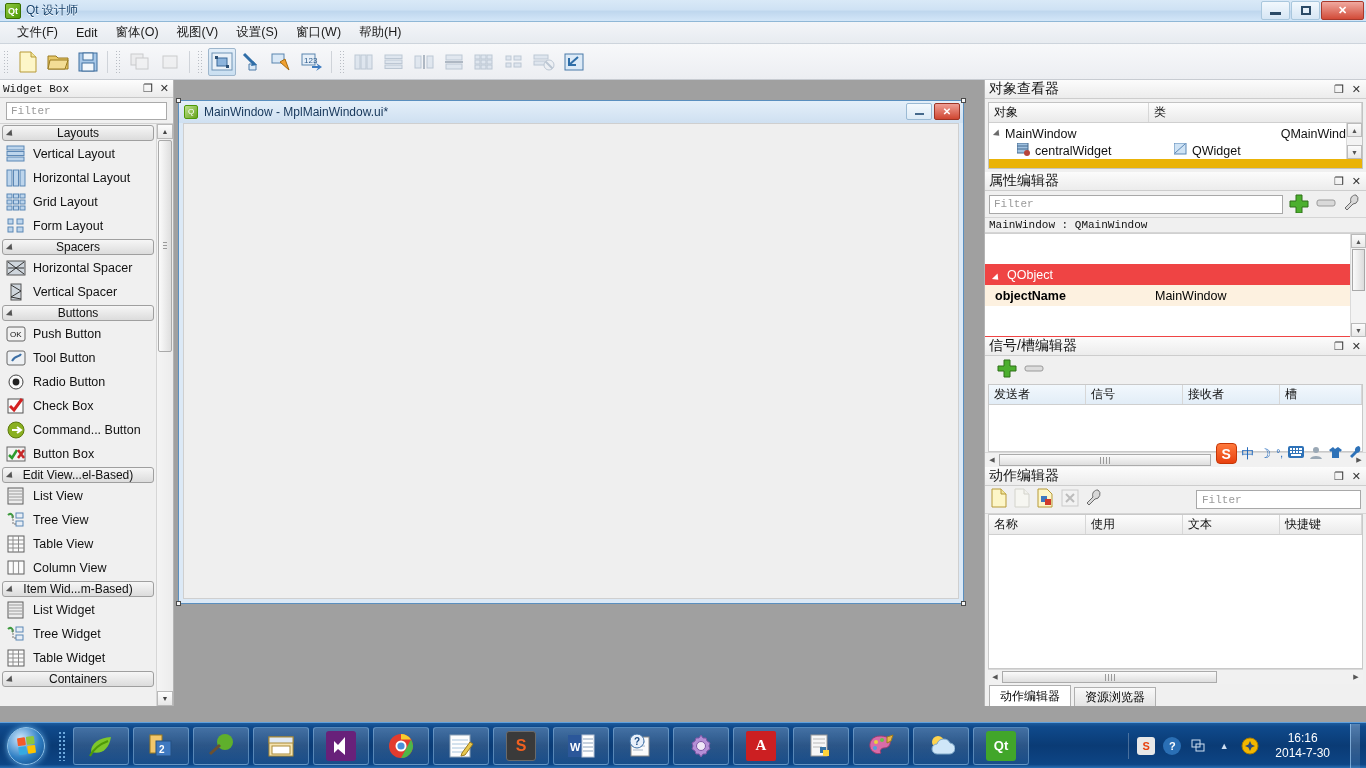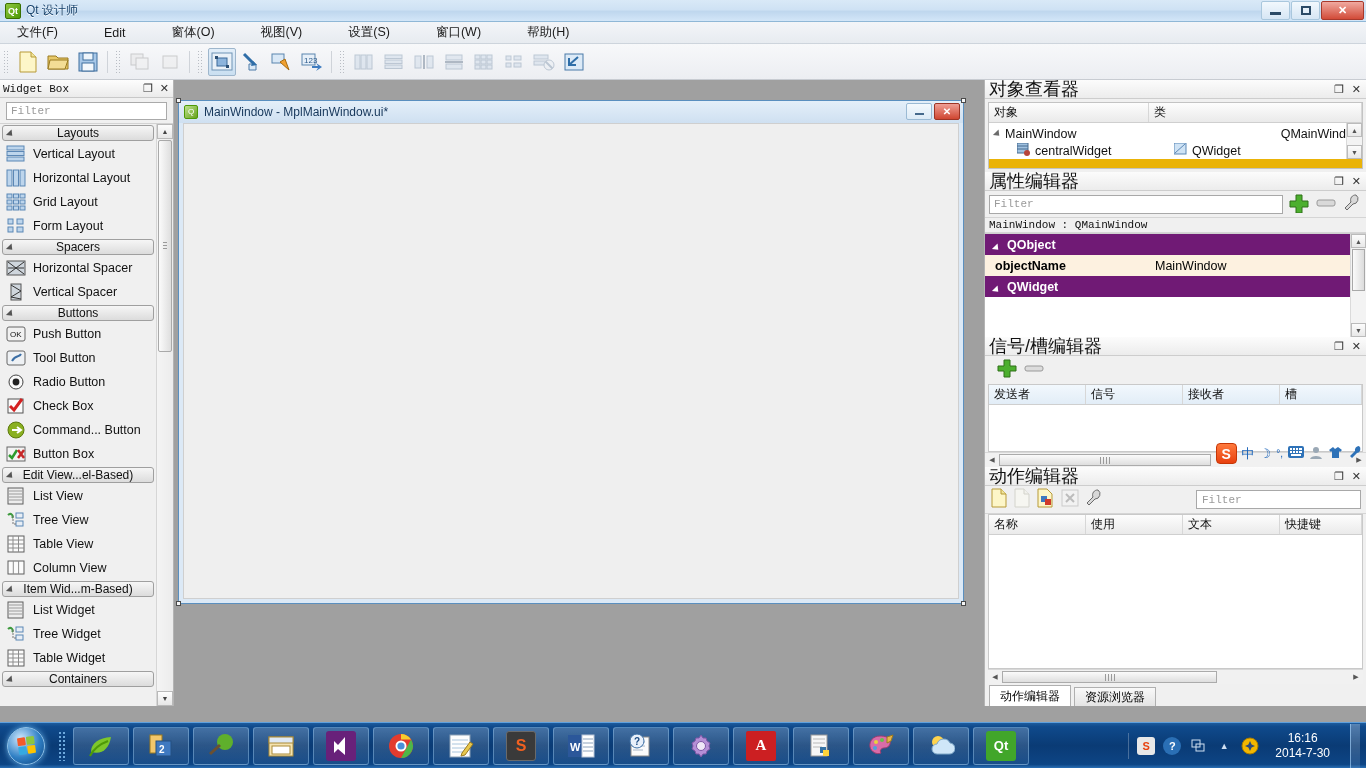--- a/index.html
+++ b/index.html
@@ -38,21 +38,21 @@
     border:1px solid #a8392c; color:#fff; font-weight:bold;
   }
   .tb-btn .min-glyph{ display:block; width:11px; height:3px; background:#2b4a66; margin-top:6px;}
   .tb-btn .max-glyph{ display:block; width:10px; height:9px; border:2px solid #2b4a66;}
 
   
   .menubar {
     position:absolute; left:0; top:22px; width:1366px; height:22px;
     background:linear-gradient(to bottom,#f3f5f8,#e7ebf0);
     border-bottom:1px solid #cdd4dc;
-    display:flex; align-items:center; padding-left:8px;gap:28px;
+    display:flex; align-items:center; padding-left:8px;
   }
   .menu-item { padding:2px 9px; font-size:12.5px; color:#1a1a1a; cursor:default; }
 
   
   .toolbar {
     position:absolute; left:0; top:44px; width:1366px; height:36px;
     background:linear-gradient(to bottom,#f7f8fa,#eceef2);
     border-bottom:1px solid #c8ccd2;
     display:flex; align-items:center;
   }
@@ -126,21 +126,21 @@
     background-image:radial-gradient(circle,#b9b9b9 0.6px,transparent 0.7px);
     background-size:10px 10px; background-position:1px 1px;
     border:1px solid #cfcfcf; }
   .resize-dot{ position:absolute; width:5px;height:5px;background:#f5f5f5;border:1px solid #4a4a4a;}
 
   
   .right{ position:absolute; right:0; top:80px; width:382px; bottom:62px; background:#f0f0f0;
     border-left:1px solid #b4b4b4; display:flex; flex-direction:column; }
   .rd-title{ height:19px; display:flex; align-items:center; padding-left:4px; position:relative;
     background:linear-gradient(to bottom,#fcfcfc,#ececec); border-bottom:1px solid #cdcdcd; }
-  .rd-title .label{ font-size:18px; color:#121212; }
+  .rd-title .label{ font-size:14px; color:#121212; }
   .rd-title .acts{ position:absolute; right:5px; top:3px; display:flex; gap:8px; font-size:11px; color:#333; }
   .grid-head{ height:20px; display:flex; background:linear-gradient(to bottom,#fdfdfd,#eaeaea);
     border-bottom:1px solid #cfcfcf; }
   .gh-cell{ display:flex; align-items:center; padding-left:5px; font-size:12px; color:#111;
     border-right:1px solid #d7d7d7; }
   .grid-body{ background:#fff; position:relative; flex:1; overflow:hidden; }
   .tree-row{ height:17px; display:flex; align-items:center; font-size:12.5px; color:#111; }
   .tree-row .c1{ display:flex; align-items:center; width:160px; }
   .tree-row .c2{ display:flex; align-items:center; }
   .twisty{ width:0;height:0;margin:0 5px 0 6px;
@@ -152,21 +152,21 @@
   .vsb .a.b{ position:absolute;bottom:0;left:0;right:0;}
   .vsb .th{ position:absolute; left:1px;right:1px;top:15px;height:42px;
      background:linear-gradient(to right,#fafafa,#dcdcdc); border:1px solid #a8a8a8;}
   .pe-toolbar{ height:27px; display:flex; align-items:center; padding:0 4px; gap:5px;
     background:#f0f0f0; border-bottom:1px solid #d5d5d5;}
   .pe-filter{ flex:1; height:19px; background:#fff; border:1px solid #a8a8a8; display:flex;align-items:center;
     padding-left:4px; font-family:"Liberation Mono",monospace; font-size:11px; color:#9a9a9a;}
   .ctx-bar{ height:15px; background:#f0f0f0; border-bottom:1px solid #d5d5d5;
     font-family:"Liberation Mono",monospace; font-size:11px; color:#111; padding-left:4px; line-height:15px;}
   .prop-row{ height:21px; display:flex; align-items:center; font-size:12.5px; }
-  .prop-row.group{ background:#701a75; color:#fff; font-weight:bold; }
+  .prop-row.group{ background:#ef4444; color:#fff; font-weight:normal;margin-top:30px; }
   .prop-row.alt{ background:#fdf1e0; }
   .prop-row .k{ width:165px; padding-left:10px; }
   .prop-row .v{ padding-left:5px; }
   .prop-row.group .k{ padding-left:22px; position:relative;}
   .prop-row.group .k .tri{ position:absolute;left:9px;top:6px;width:0;height:0;
     border-left:5px solid #fff;border-top:4px solid transparent;border-bottom:4px solid transparent;transform:rotate(45deg);}
   .hsb{ height:15px; background:#f1f1f1; border-top:1px solid #d8d8d8; display:flex; align-items:center; position:relative;}
   .hsb .a{ width:14px; height:100%; display:flex;align-items:center;justify-content:center;font-size:7px;color:#555;}
   .hsb .track{ position:absolute; left:14px; right:14px; top:1px; bottom:1px; }
   .hsb .th{ position:absolute; left:0; top:0; bottom:0; width:60%;

